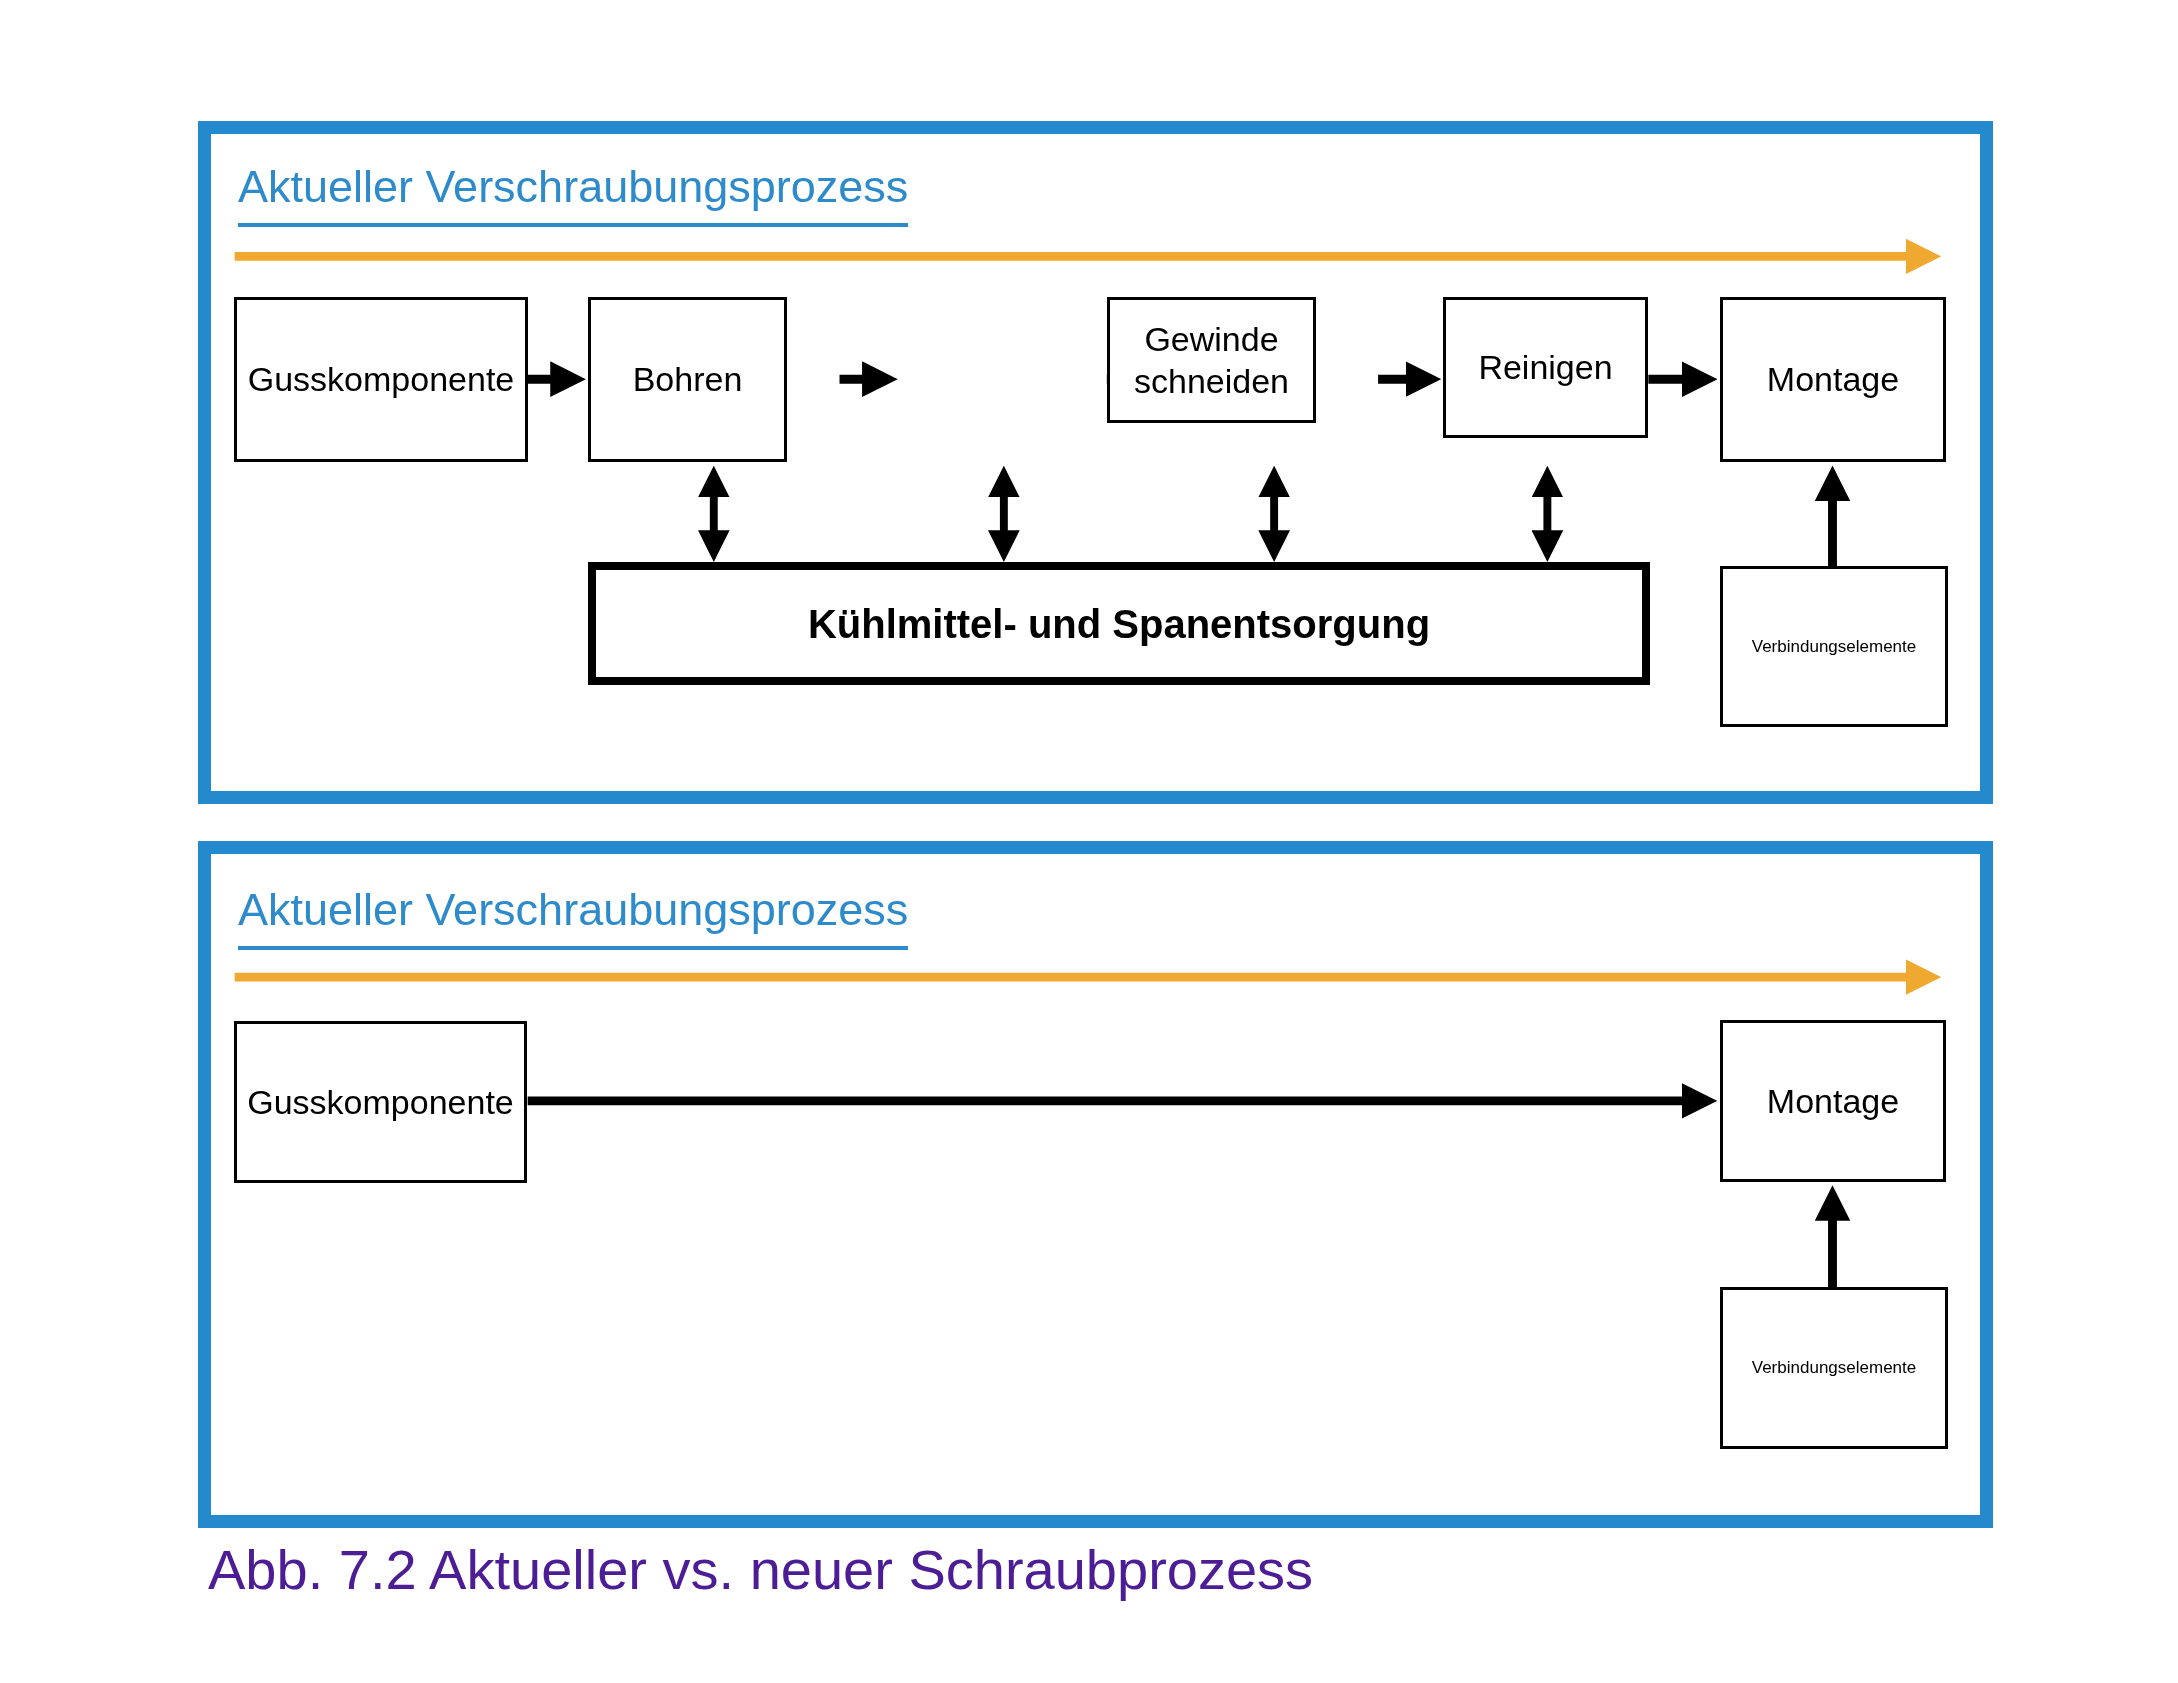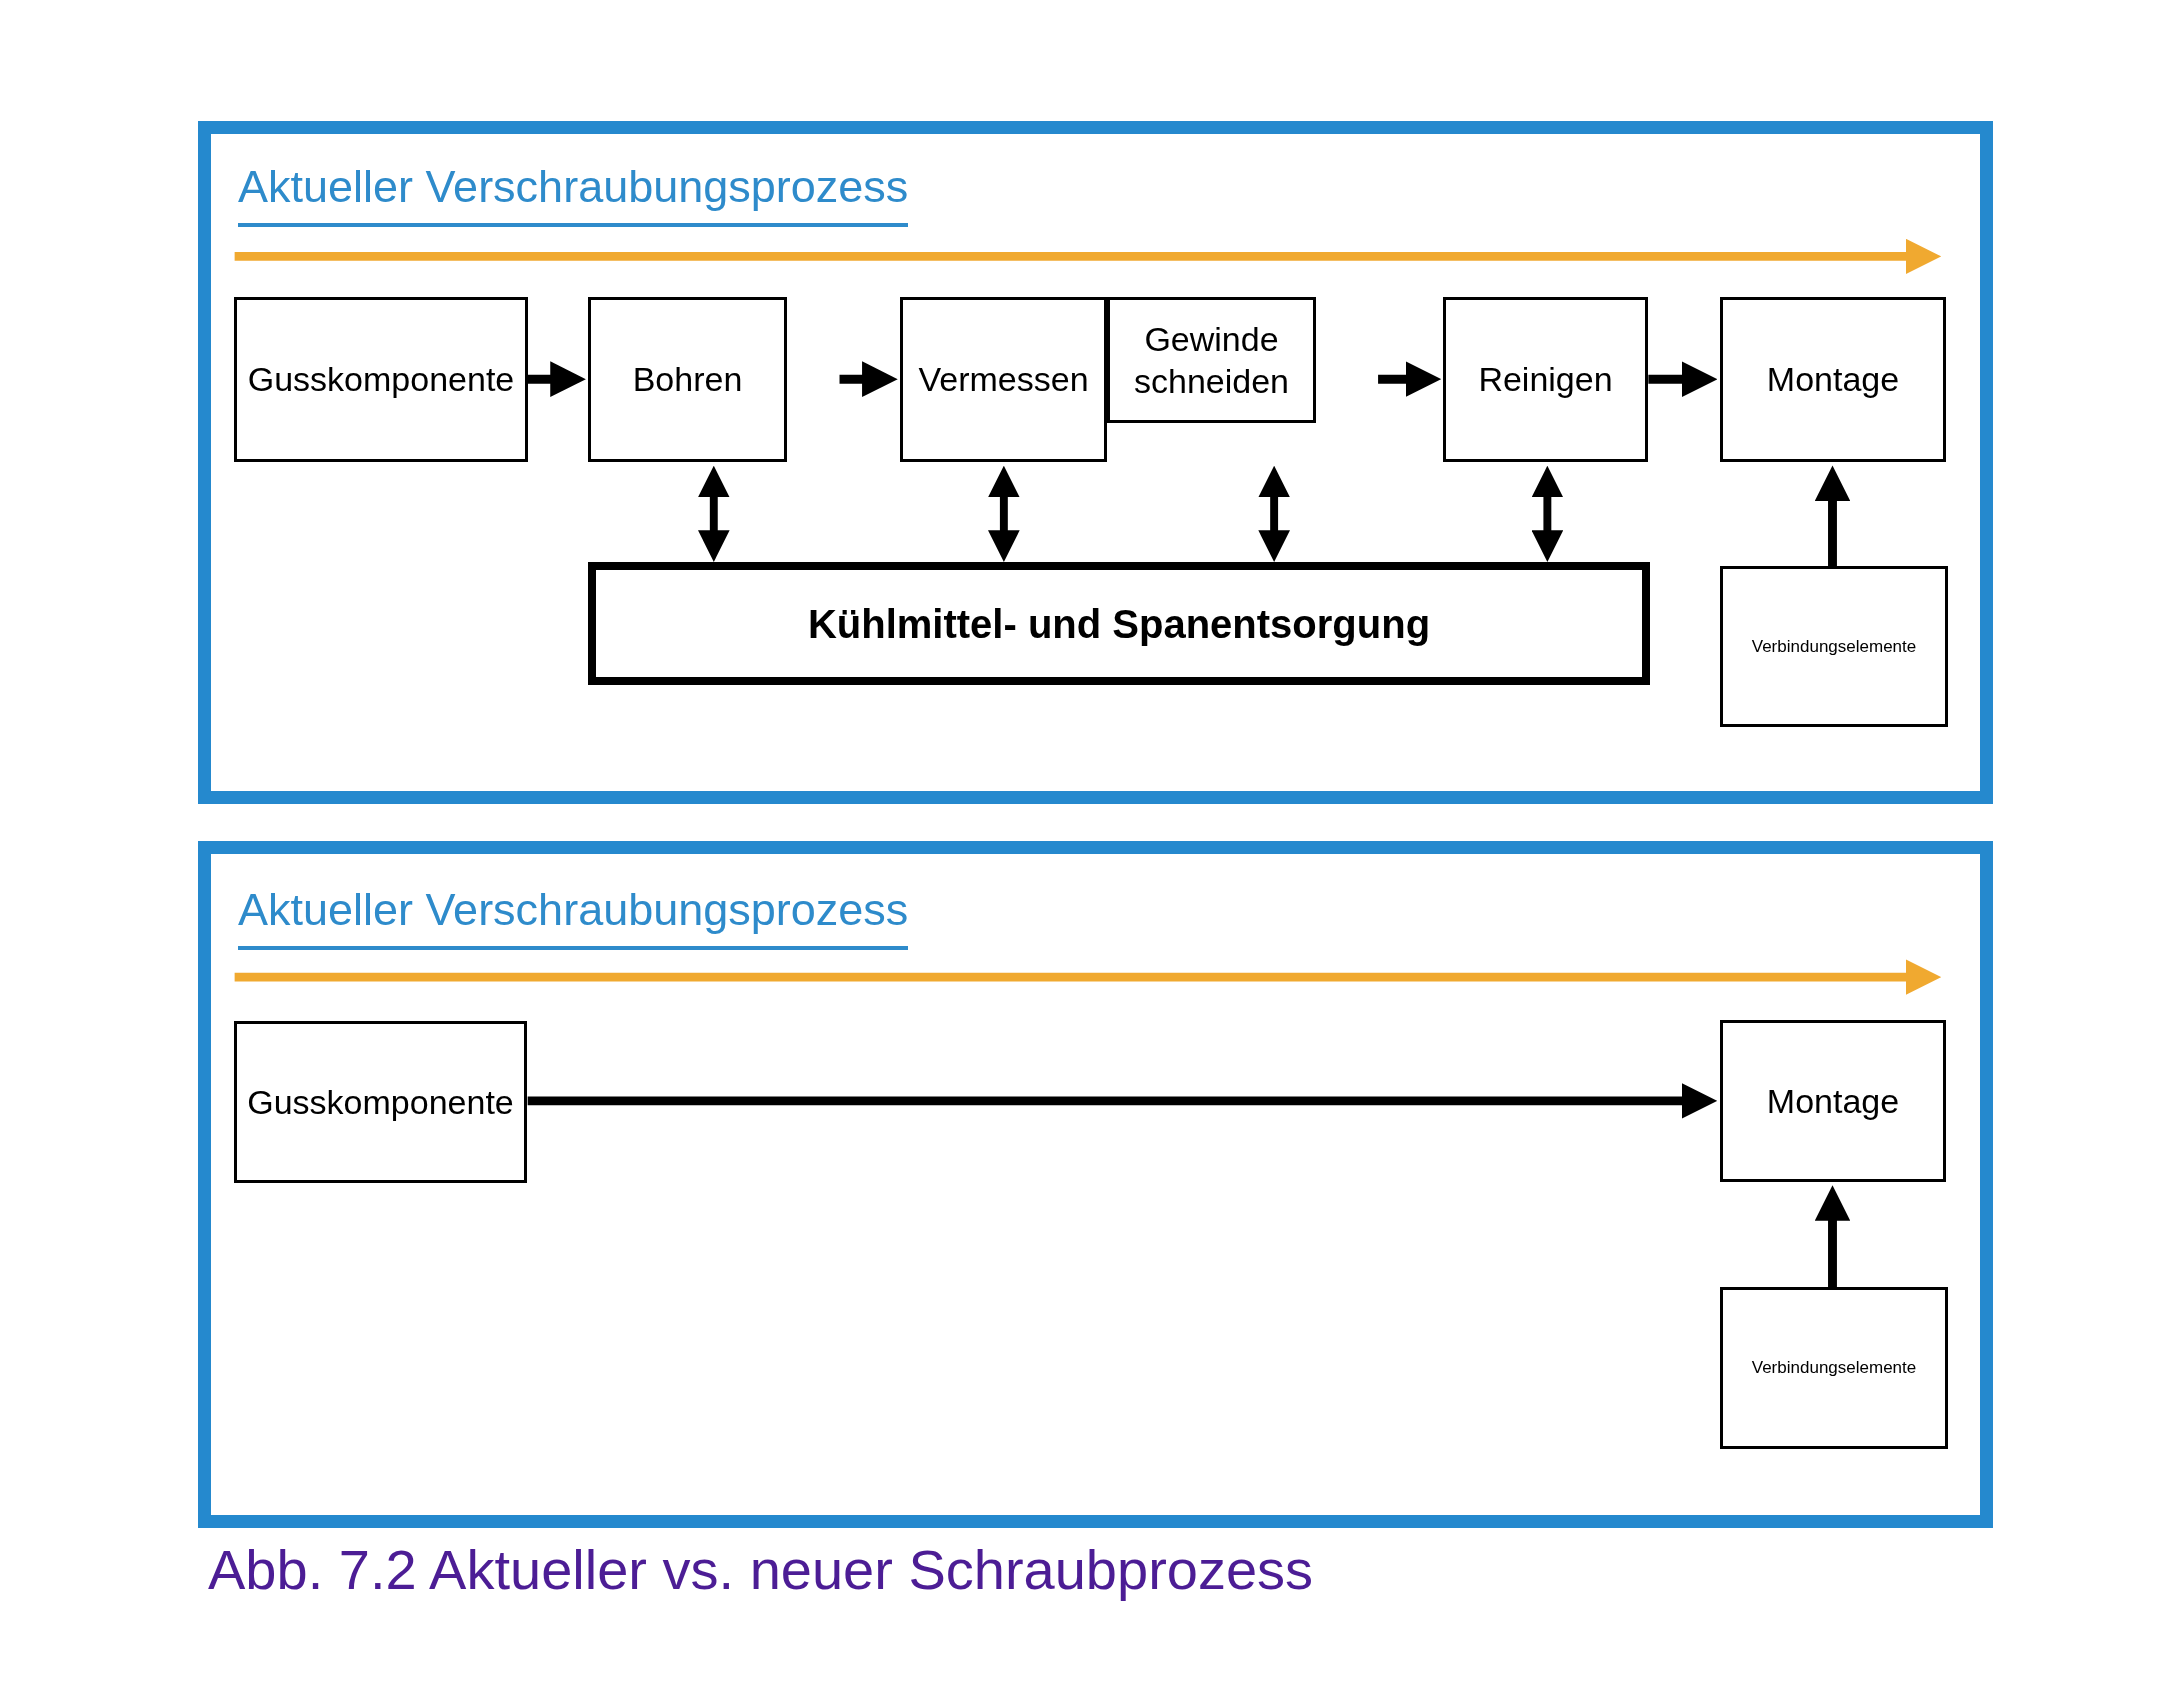--- a/index.html
+++ b/index.html
@@ -120,23 +120,22 @@
 
     <line x1="237" y1="987" x2="1950" y2="987" stroke="#f0a930" stroke-width="9" marker-end="url(#head-orange)"></line>
 
     <line x1="533" y1="1112" x2="1724" y2="1112" stroke="#000" stroke-width="9" marker-end="url(#head-black)"></line>
 
     <line x1="1851" y1="1300" x2="1851" y2="1208" stroke="#000" stroke-width="9" marker-end="url(#head-black)"></line>
   </svg>
 
   <div class="node" style="left:234px; top:297px; width:294px; height:165px;">Gusskomponente</div>
   <div class="node" style="left:588px; top:297px; width:199px; height:165px;">Bohren</div>
-  <div class="node" style="left:900px; top:297px; width:207px; height:165px;">Vermessen</div>
   <div class="node" style="left:1107px; top:297px; width:209px; height:126px;">Gewinde schneiden</div>
-  <div class="node" style="left:1443px; top:297px; width:205px; height:165px;">Reinigen</div>
+  <div class="node" style="left:1443px; top:297px; width:205px; height:141px;">Reinigen</div>
   <div class="node" style="left:1720px; top:297px; width:226px; height:165px;">Montage</div>
 
   <div class="node bold-box" style="left:588px; top:562px; width:1062px; height:123px;">Kühlmittel- und Spanentsorgung</div>
 
   <div class="node small-label" style="left:1720px; top:566px; width:228px; height:161px;">Verbindungselemente</div>
 
   <div class="node" style="left:234px; top:1021px; width:293px; height:162px;">Gusskomponente</div>
   <div class="node" style="left:1720px; top:1020px; width:226px; height:162px;">Montage</div>
   <div class="node small-label" style="left:1720px; top:1287px; width:228px; height:162px;">Verbindungselemente</div>
 

